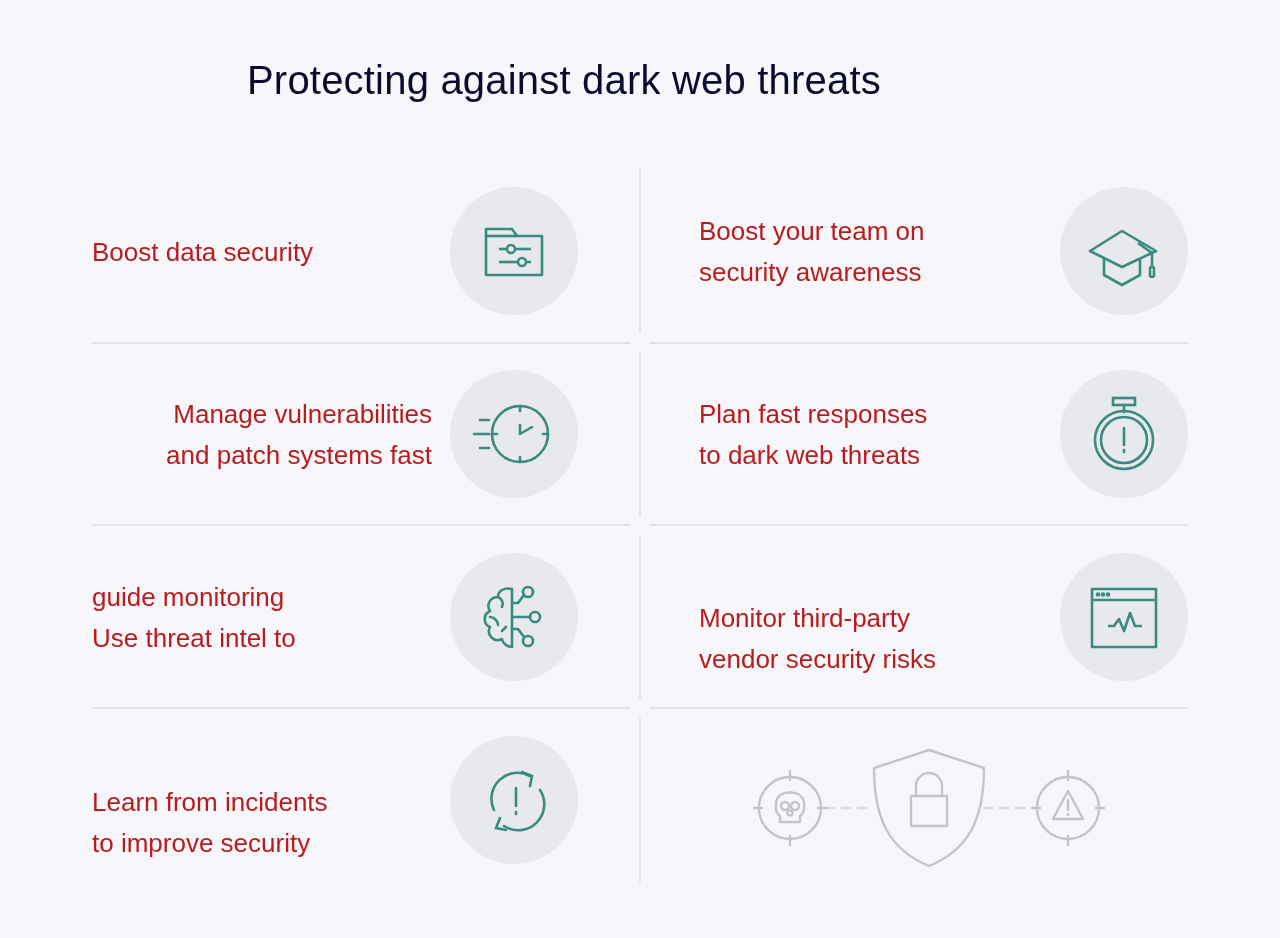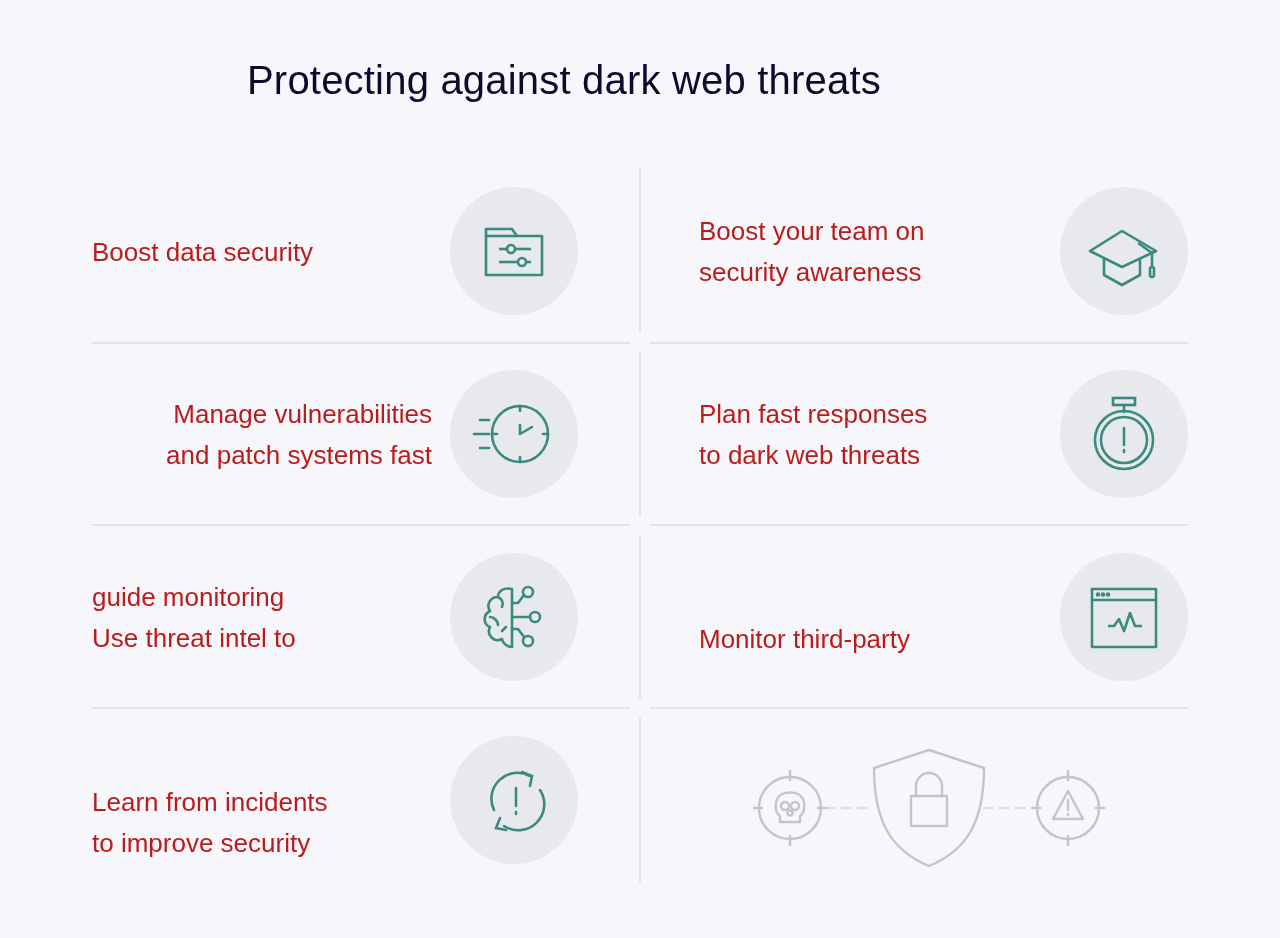--- a/index.html
+++ b/index.html
@@ -150,20 +150,21 @@
     <path d="M40 42 H58"></path>
       <circle cx="63" cy="42" r="5"></circle>
     <path d="M40 54 H46 L52 62"></path>
       <circle cx="56" cy="66" r="5"></circle>
   </svg>
 </div>
 
 <div class="cell" style="left:699px; top:526px;margin-top:21px;">
   <div class="label">
     <span>Monitor third-party</span>
+    <span>vendor security risks</span>
   </div>
 </div>
 <div class="circle" style="left:1060px; top:553px;">
   <svg viewBox="0 0 84 84" fill="none" stroke="#3a8a80" stroke-width="2.6" stroke-linejoin="round">
     <rect x="10" y="14" width="64" height="58"></rect>
     <line x1="10" y1="25" x2="74" y2="25"></line>
     <circle cx="16" cy="19.5" r="1" fill="#3a8a80"></circle>
     <circle cx="21" cy="19.5" r="1" fill="#3a8a80"></circle>
     <circle cx="26" cy="19.5" r="1" fill="#3a8a80"></circle>
     <path d="M26 51 H32 L37 44 L42 56 L48 38 L53 51 H60"></path>

